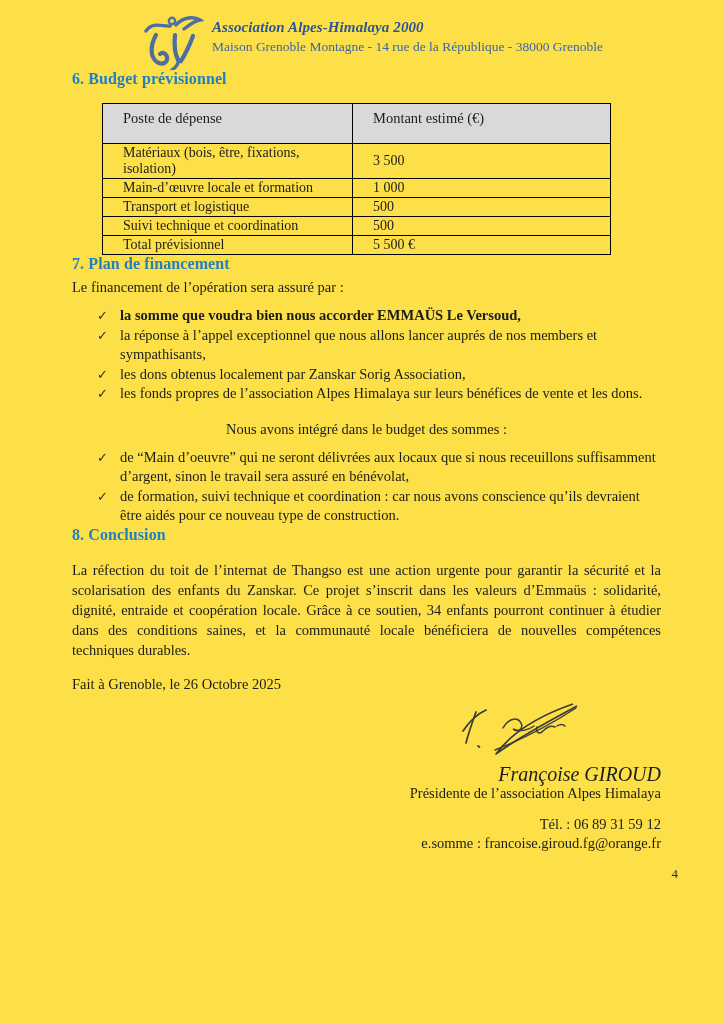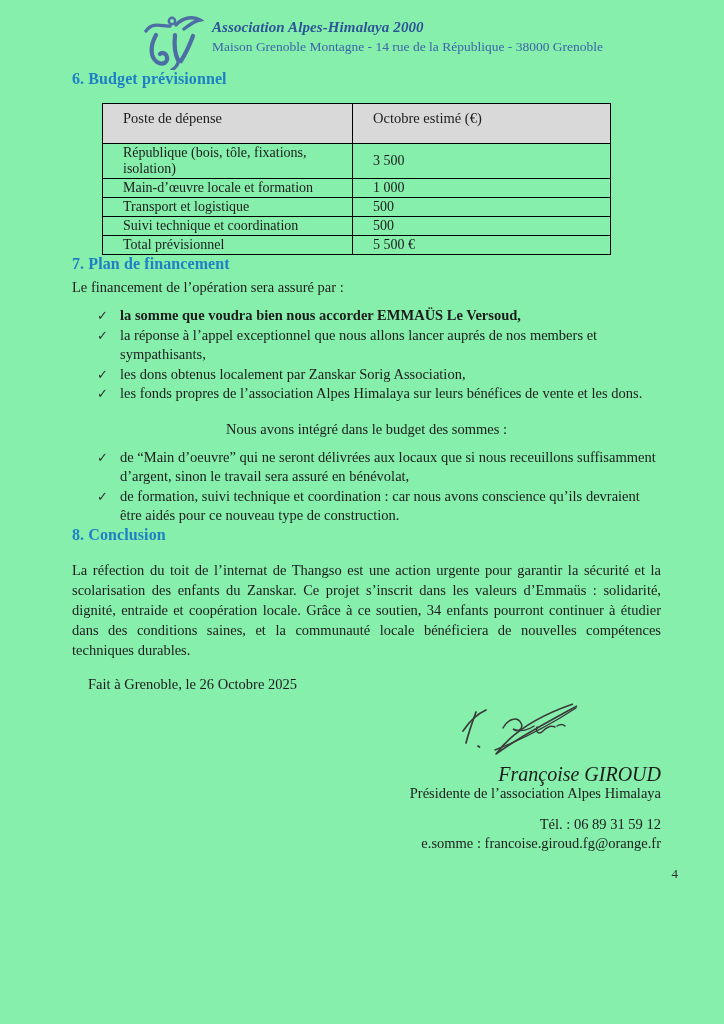--- a/index.html
+++ b/index.html
@@ -3,21 +3,21 @@
 <meta charset="utf-8">
 <style>
   * { box-sizing: border-box; margin: 0; padding: 0; }
   html, body { background: #e8e8e8; }
   body { width: 724px; margin: 0; font-family: "Liberation Serif", serif; }
 
   .page {
     position: relative;
     width: 724px;
     height: 1024px;
-    background: #86efac;
+    background: #fde047;
     color: #1c1c1c;
     overflow: hidden;
   }
   .content { padding: 14px 63px 0 72px; }
 
   
   .doc-header { display: flex; align-items: flex-start; margin-left: 70px; height: 56px; }
   .logo-wrap { width: 70px; height: 56px; flex: 0 0 auto; }
   .header-text { padding-top: 5px; }
   .org-name {
@@ -56,21 +56,21 @@
   .p-intro { margin-top: 4px; }
   .p-intro2 { margin-top: 15px; text-align: center; }
   ul.checklist { list-style: none; margin: 9px 0 0 25px; }
   ul.checklist li { display: flex; font-size: 14.5px; line-height: 19.5px; }
   ul.checklist li + li { margin-top: 0; }
   .check-mark { flex: 0 0 23px; color: #2f2f2f; font-size: 13px; }
   li.bold .li-text { font-weight: bold; }
   .li-text { flex: 1; }
 
   .conclusion-par { margin-top: 16px; text-align: justify; line-height: 22.5px; }
-  .date-line { margin-top: 14px; margin-left: 16px; }
+  .date-line { margin-top: 14px; }
 
   
   .signature-area { margin-top: 3px; text-align: right; }
   .signature-svg { margin-right: 78px; }
   .sig-name { font-size: 20px; line-height: 19.5px; margin-top: 2px; font-style: italic; }
   .sig-title { font-size: 14.5px; line-height: 19.5px; }
   .sig-contact { margin-top: 11px; font-size: 14.5px; line-height: 19.5px; text-align: right; }
 
   .page-number {
     position: absolute; top: 866px; right: 46px;
@@ -102,26 +102,26 @@
     <h2 class="section-heading h-budget">6. Budget prévisionnel</h2>
 
     <table class="budget">
       <colgroup>
           <col class="c1">
           <col class="c2">
         </colgroup>
       <thead>
         <tr>
           <th>Poste de dépense</th>
-          <th>Octobre estimé (€)</th>
+          <th>Montant estimé (€)</th>
         </tr>
       </thead>
       <tbody>
         <tr>
-          <td>République (bois, tôle, fixations, isolation)</td>
+          <td>Matériaux (bois, être, fixations, isolation)</td>
           <td>3 500</td>
         </tr>
         <tr>
           <td>Main-d’œuvre locale et formation</td>
           <td>1 000</td>
         </tr>
         <tr>
           <td>Transport et logistique</td>
           <td>500</td>
         </tr>

